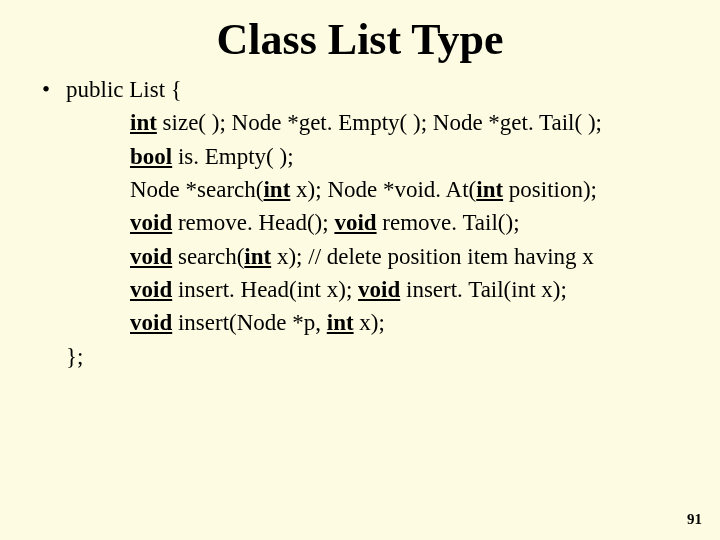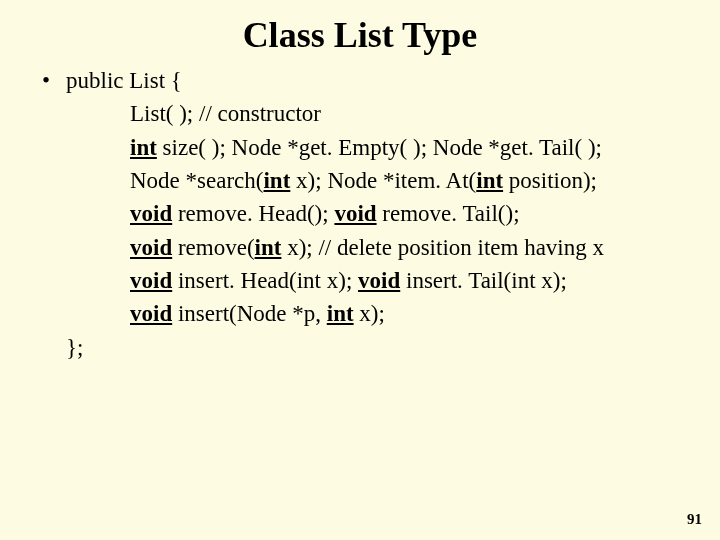--- a/index.html
+++ b/index.html
@@ -13,21 +13,21 @@
     overflow: hidden;
   }
   .slide {
     width: 720px;
     height: 540px;
     position: relative;
     box-sizing: border-box;
   }
   .title {
     text-align: center;
-    font-size: 36px;
+    font-size: 44px;
     font-weight: bold;
     padding-top: 14px;
     padding-bottom: 8px;
   }
   .content {
     font-size: 23px;
     line-height: 1.45;
     padding-left: 42px;
     padding-right: 20px;
   }
@@ -72,37 +72,39 @@
   <div class="content">
 
     <div class="bullet-row">
       <span class="bullet">•</span>
       <span>public List {</span>
     </div>
 
 
 
 
-    <div class="indent2">List( ); // constructor</div>
 
     <div class="indent2">
       <span class="kw u">int</span><span> size( );       </span><span>Node</span><span> *get. Empty( );      </span><span>Node</span><span> *get. Tail( );</span>
     </div>
 
+    <div class="indent2">
+      <span class="kw u">bool</span><span> is. Empty( );</span>
+    </div>
 
     <div class="indent2">
-      <span>Node</span><span> *search(</span><span class="kw u">int</span><span> x);</span><span>           </span><span>Node</span><span> *item. At(</span><span class="kw u">int</span><span> position);</span>
+      <span>Node</span><span> *search(</span><span class="kw u">int</span><span> x);</span><span>           </span><span>Node</span><span> *void. At(</span><span class="kw u">int</span><span> position);</span>
     </div>
 
     <div class="indent2">
       <span class="kw u">void</span><span> remove. Head();</span><span>            </span><span class="kw u">void</span><span> remove. Tail();</span>
     </div>
 
     <div class="indent2">
-      <span class="kw u">void</span><span> remove(</span><span class="kw u">int</span><span> x); // delete position item having x</span>
+      <span class="kw u">void</span><span> search(</span><span class="kw u">int</span><span> x); // delete position item having x</span>
     </div>
 
     <div class="indent2">
       <span class="kw u">void</span><span> insert. Head(int x);</span><span>        </span><span class="kw u">void</span><span> insert. Tail(int x);</span>
     </div>
 
     <div class="indent2">
       <span class="kw u">void</span><span> insert(Node *p, </span><span class="kw u">int</span><span> x);</span>
     </div>
 

